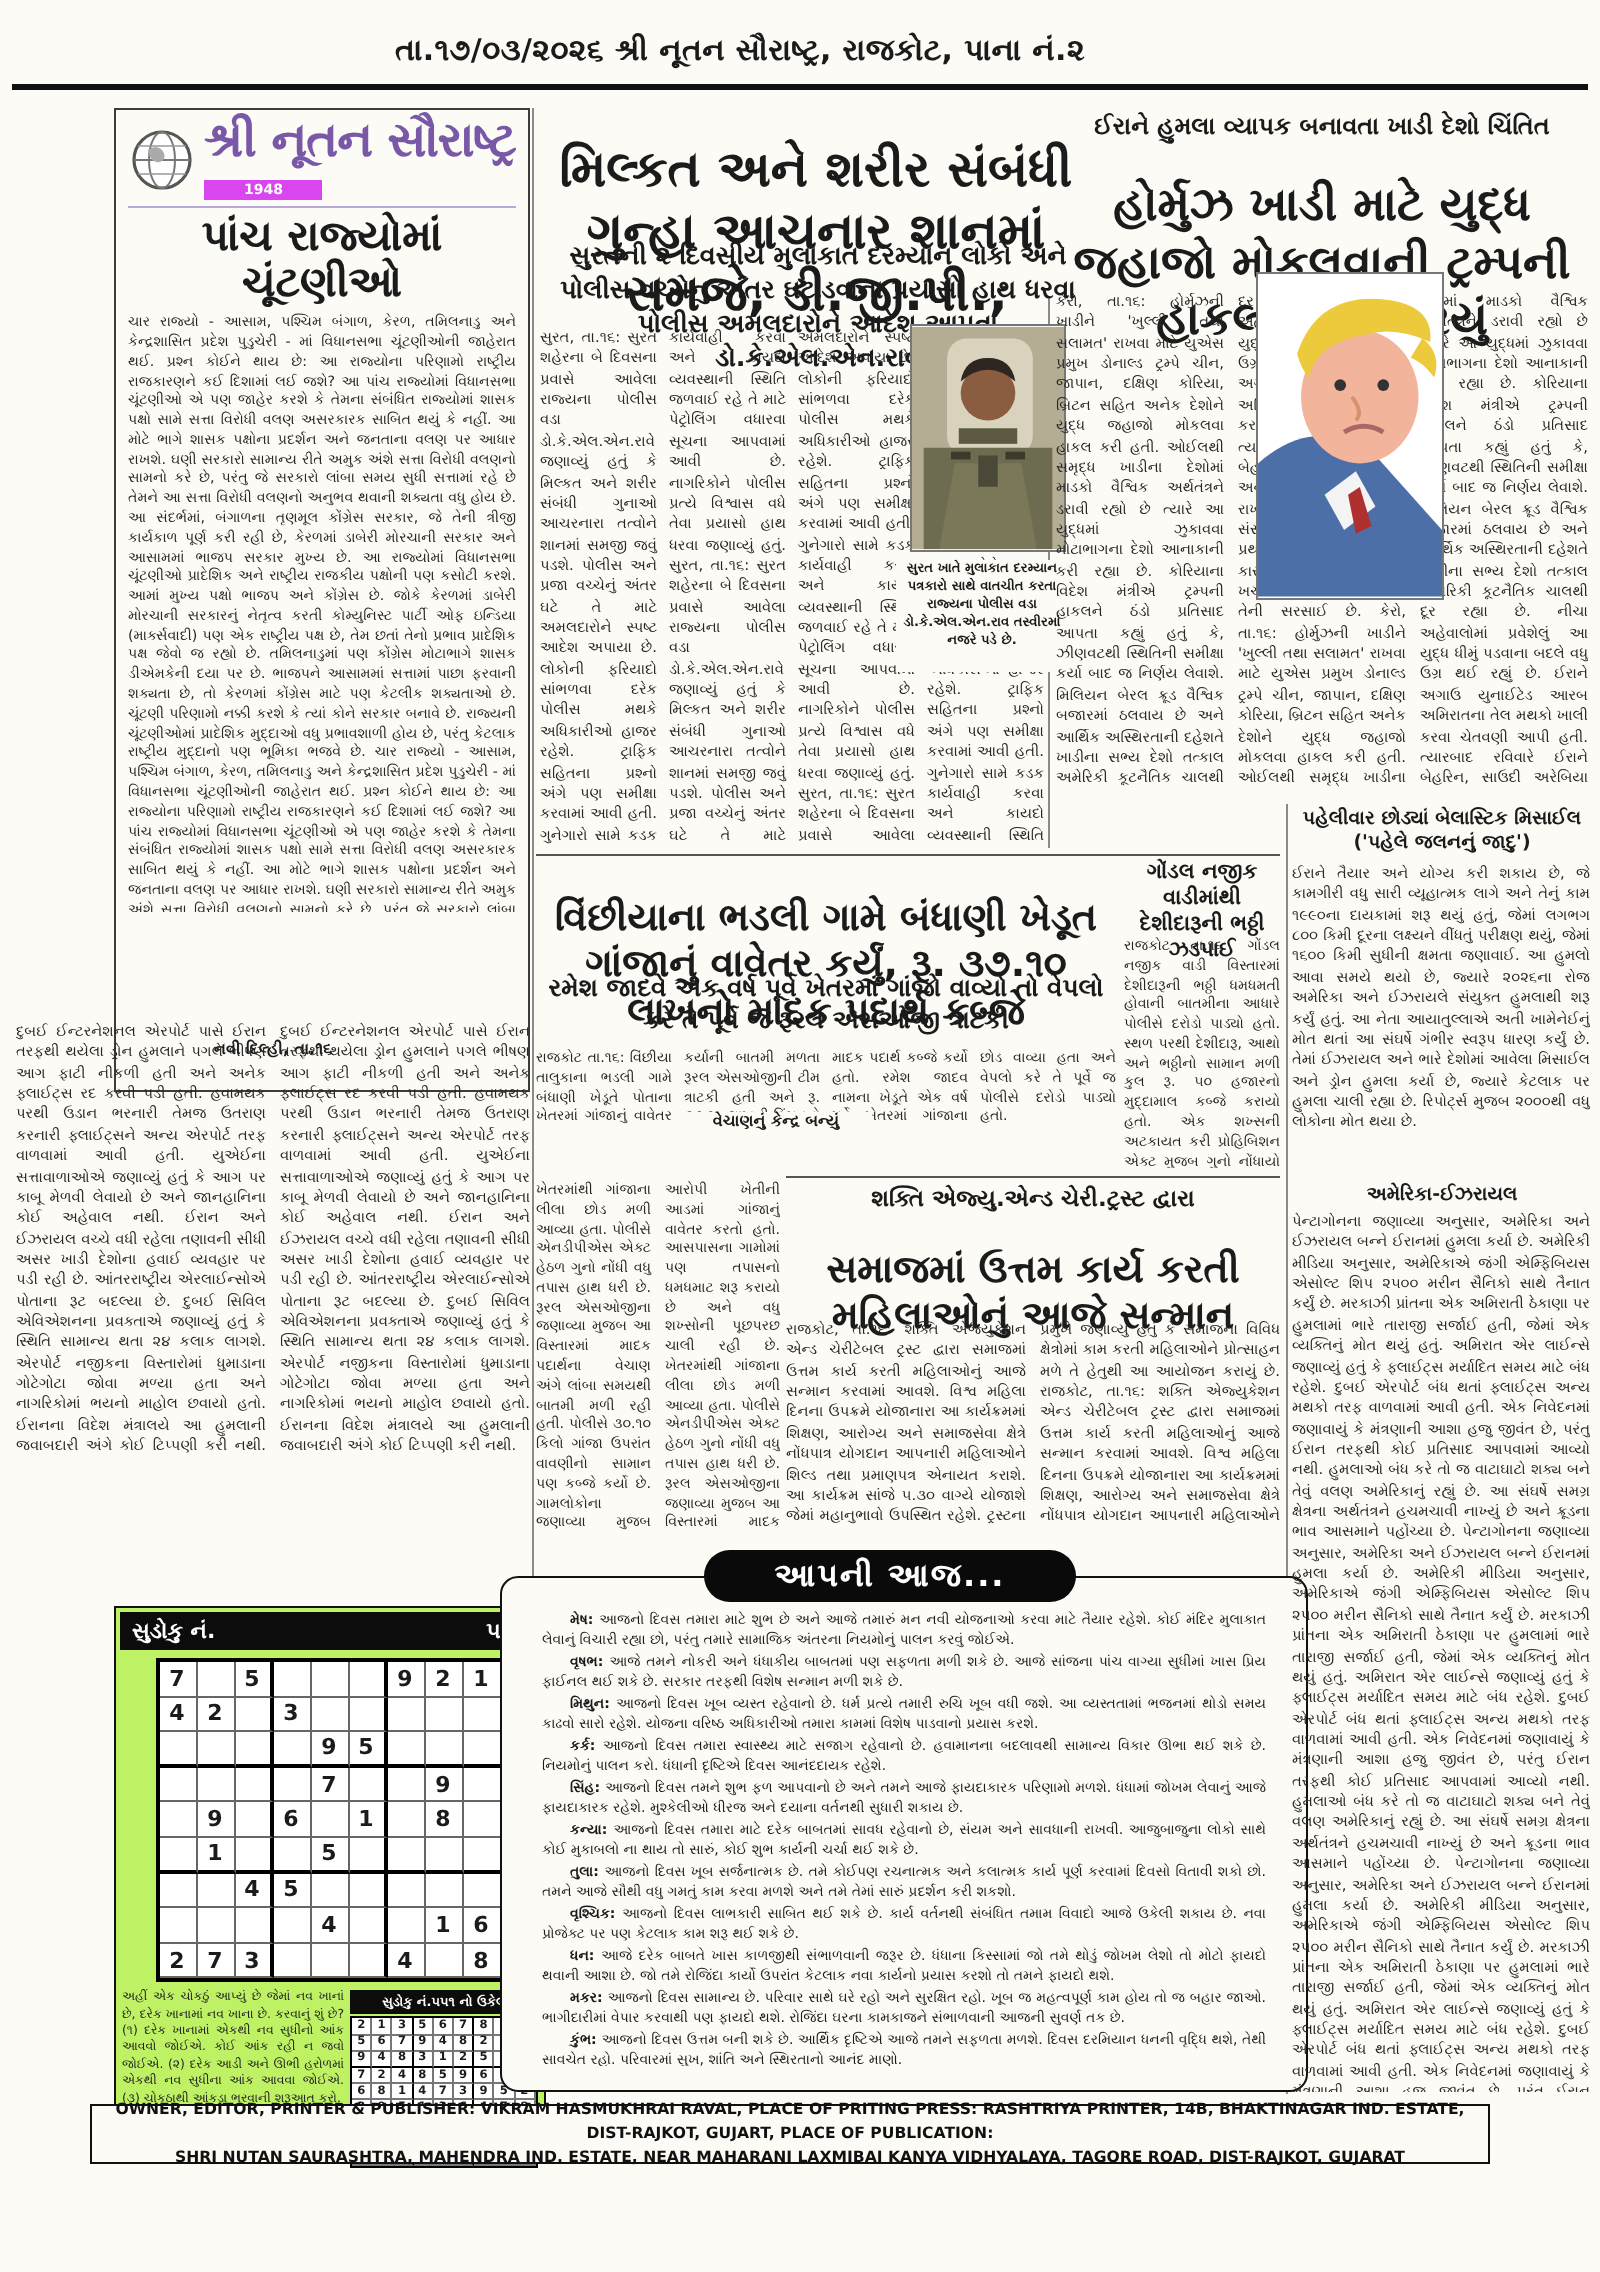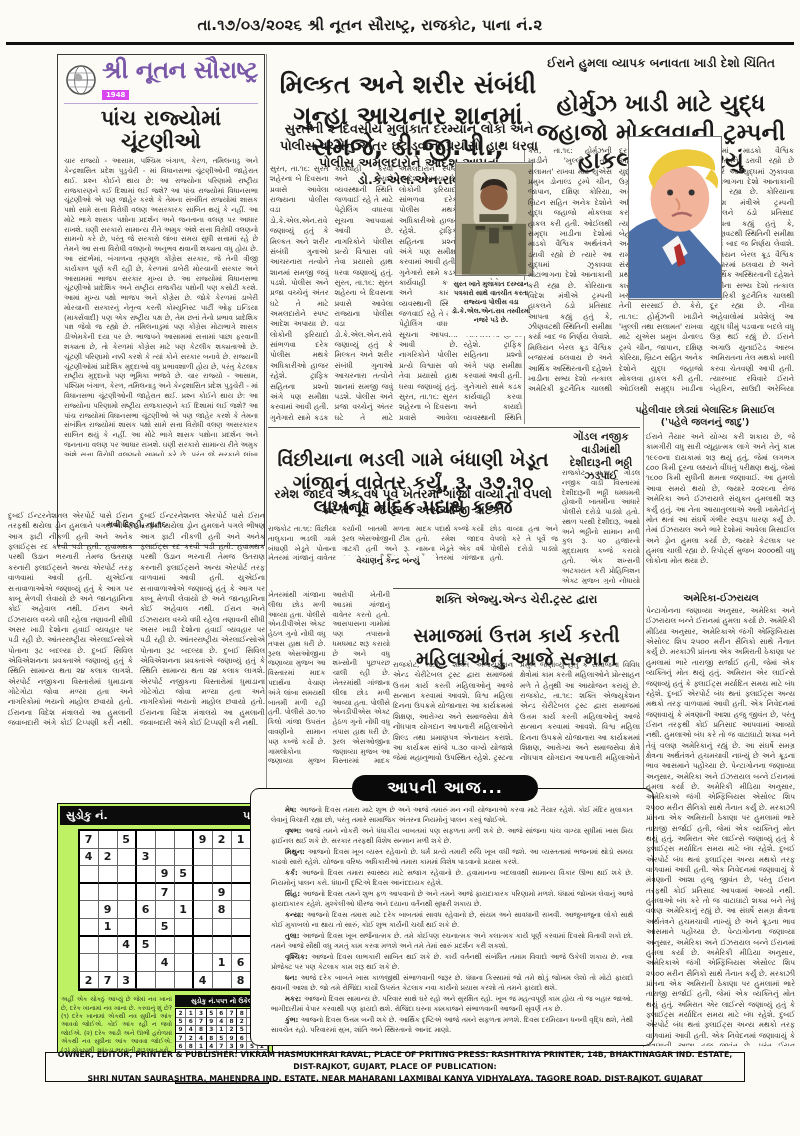--- a/index.html
+++ b/index.html
@@ -14,21 +14,21 @@
   .cols3{column-count:3;column-gap:7px;}
   .cols4{column-count:4;column-gap:6px;}
   .hdr{top:16px;left:0;width:740px;font-size:15px;font-weight:bold;text-align:center;letter-spacing:.2px;}
   .hdr-rule{top:42px;left:6px;width:788px;height:3px;background:#111;}
   .vrule{width:1px;background:#8a8a8a;}
   .hrule{height:1px;background:#555;}
   
   .edit-box{left:57px;top:54px;width:208px;height:492px;border:1px solid #3c3c3c;box-sizing:border-box;padding:3px 6px;background:#fcfbf6;}
   .mast{display:flex;align-items:center;gap:4px;border-bottom:1px solid #b9a8d8;padding-bottom:2px;}
   .mast-title{font-size:24px;font-weight:bold;color:#7a58a8;line-height:1;letter-spacing:-.5px;}
-  .since-badge{display:inline-block;background:#d946ef;color:#fff;font-size:7px;font-weight:bold;padding:1px 4px;margin-top:2px;}
+  .since-badge{display:inline-block;background:#d946ef;color:#fff;font-size:7px;font-weight:bold;padding:1px 20px;margin-top:2px;}
   .edit-head{font-size:21px;font-weight:bold;text-align:center;margin:3px 0 3px;line-height:1.1;}
   .edit-body{height:300px;}
   
   .headline{font-weight:bold;line-height:1.24;}
   .kicker{font-weight:bold;}
   .dateline{font-weight:bold;font-size:8px;}
   
   .photo{border:1px solid #777;box-sizing:border-box;background:#fff;}
   .caption{font-size:6.6px;font-weight:bold;line-height:1.35;text-align:center;background:#fcfbf6;}
   
@@ -337,21 +337,21 @@
         <p><b>કન્યા: </b>આજનો દિવસ તમારા માટે દરેક બાબતમાં સાવધ રહેવાનો છે, સંયમ અને સાવધાની રાખવી. આજુબાજુના લોકો સાથે કોઈ મુકાબલો ના થાય તો સારું, કોઈ શુભ કાર્યની ચર્ચા થઈ શકે છે.</p>
         <p><b>તુલા: </b>આજનો દિવસ ખૂબ સર્જનાત્મક છે. તમે કોઈપણ રચનાત્મક અને કલાત્મક કાર્ય પૂર્ણ કરવામાં દિવસો વિતાવી શકો છો. તમને આજે સૌથી વધુ ગમતું કામ કરવા મળશે અને તમે તેમાં સારું પ્રદર્શન કરી શકશો.</p>
         <p><b>વૃશ્ચિક: </b>આજનો દિવસ લાભકારી સાબિત થઈ શકે છે. કાર્ય વર્તનથી સંબંધિત તમામ વિવાદો આજે ઉકેલી શકાય છે. નવા પ્રોજેક્ટ પર પણ કેટલાક કામ શરૂ થઈ શકે છે.</p>
         <p><b>ધન: </b>આજે દરેક બાબતે ખાસ કાળજીથી સંભાળવાની જરૂર છે. ધંધાના કિસ્સામાં જો તમે થોડું જોખમ લેશો તો મોટો ફાયદો થવાની આશા છે. જો તમે રોજિંદા કાર્યો ઉપરાંત કેટલાક નવા કાર્યનો પ્રયાસ કરશો તો તમને ફાયદો થશે.</p>
         <p><b>મકર: </b>આજનો દિવસ સામાન્ય છે. પરિવાર સાથે ઘરે રહો અને સુરક્ષિત રહો. ખૂબ જ મહત્વપૂર્ણ કામ હોય તો જ બહાર જાઓ. ભાગીદારીમાં વેપાર કરવાથી પણ ફાયદો થશે. રોજિંદા ઘરના કામકાજને સંભાળવાની આજની સુવર્ણ તક છે.</p>
         <p><b>કુંભ: </b>આજનો દિવસ ઉત્તમ બની શકે છે. આર્થિક દૃષ્ટિએ આજે તમને સફળતા મળશે. દિવસ દરમિયાન ધનની વૃદ્ધિ થશે, તેથી સાવચેત રહો. પરિવારમાં સુખ, શાંતિ અને સ્થિરતાનો આનંદ માણો.</p>
       </div>
   </section>
   <div class="abs horo-pill">આપની આજ...</div>
 
-  <div class="abs subhead-sm" style="left:630px;top:404px;width:150px;font-size:9.5px;line-height:1.25;">પહેલીવાર છોડ્યાં બેલાસ્ટિક મિસાઈલ ('પહેલે જલનનું જાદુ')</div>
+  <div class="abs subhead-sm" style="left:646px;top:404px;width:150px;font-size:9.5px;line-height:1.25;">પહેલીવાર છોડ્યાં બેલાસ્ટિક મિસાઈલ ('પહેલે જલનનું જાદુ')</div>
   <div class="abs tiny just" style="left:646px;top:432px;width:149px;height:158px;">ઈરાને તૈયાર અને યોગ્ય કરી શકાય છે, જે કામગીરી વધુ સારી વ્યૂહાત્મક લાગે અને તેનું કામ ૧૯૯૦ના દાયકામાં શરૂ થયું હતું, જેમાં લગભગ ૮૦૦ કિમી દૂરના લક્ષ્યને વીંધતું પરીક્ષણ થયું, જેમાં ૧૬૦૦ કિમી સુધીની ક્ષમતા જણાવાઈ. આ હુમલો આવા સમયે થયો છે, જ્યારે ૨૦૨૬ના રોજ અમેરિકા અને ઈઝરાયલે સંયુક્ત હુમલાથી શરૂ કર્યું હતું. આ નેતા આયાતુલ્લાએ અતી ખામેનેઈનું મોત થતાં આ સંઘર્ષે ગંભીર સ્વરૂપ ધારણ કર્યું છે. તેમાં ઈઝરાયલ અને ભારે દેશોમાં આવેલા મિસાઈલ અને ડ્રોન હુમલા કર્યા છે, જ્યારે કેટલાક પર હુમલા ચાલી રહ્યા છે. રિપોર્ટ્સ મુજબ ૨૦૦૦થી વધુ લોકોના મોત થયા છે.</div>
   <div class="abs subhead-sm" style="left:646px;top:592px;width:150px;font-size:9.5px;">અમેરિકા-ઈઝરાયલ</div>
   <div class="abs tiny just" style="left:646px;top:606px;width:149px;height:440px;">પેન્ટાગોનના જણાવ્યા અનુસાર, અમેરિકા અને ઈઝરાયલ બન્ને ઈરાનમાં હુમલા કર્યા છે. અમેરિકી મીડિયા અનુસાર, અમેરિકાએ જંગી એમ્ફિબિયસ એસોલ્ટ શિપ ૨૫૦૦ મરીન સૈનિકો સાથે તૈનાત કર્યું છે. મરકાઝી પ્રાંતના એક અમિરાતી ઠેકાણા પર હુમલામાં ભારે તારાજી સર્જાઈ હતી, જેમાં એક વ્યક્તિનું મોત થયું હતું. અમિરાત એર લાઈન્સે જણાવ્યું હતું કે ફ્લાઈટ્સ મર્યાદિત સમય માટે બંધ રહેશે. દુબઈ એરપોર્ટ બંધ થતાં ફ્લાઈટ્સ અન્ય મથકો તરફ વાળવામાં આવી હતી. એક નિવેદનમાં જણાવાયું કે મંત્રણાની આશા હજુ જીવંત છે, પરંતુ ઈરાન તરફથી કોઈ પ્રતિસાદ આપવામાં આવ્યો નથી. હુમલાઓ બંધ કરે તો જ વાટાઘાટો શક્ય બને તેવું વલણ અમેરિકાનું રહ્યું છે. આ સંઘર્ષે સમગ્ર ક્ષેત્રના અર્થતંત્રને હચમચાવી નાખ્યું છે અને ક્રૂડના ભાવ આસમાને પહોંચ્યા છે. પેન્ટાગોનના જણાવ્યા અનુસાર, અમેરિકા અને ઈઝરાયલ બન્ને ઈરાનમાં હુમલા કર્યા છે. અમેરિકી મીડિયા અનુસાર, અમેરિકાએ જંગી એમ્ફિબિયસ એસોલ્ટ શિપ ૨૫૦૦ મરીન સૈનિકો સાથે તૈનાત કર્યું છે. મરકાઝી પ્રાંતના એક અમિરાતી ઠેકાણા પર હુમલામાં ભારે તારાજી સર્જાઈ હતી, જેમાં એક વ્યક્તિનું મોત થયું હતું. અમિરાત એર લાઈન્સે જણાવ્યું હતું કે ફ્લાઈટ્સ મર્યાદિત સમય માટે બંધ રહેશે. દુબઈ એરપોર્ટ બંધ થતાં ફ્લાઈટ્સ અન્ય મથકો તરફ વાળવામાં આવી હતી. એક નિવેદનમાં જણાવાયું કે મંત્રણાની આશા હજુ જીવંત છે, પરંતુ ઈરાન તરફથી કોઈ પ્રતિસાદ આપવામાં આવ્યો નથી. હુમલાઓ બંધ કરે તો જ વાટાઘાટો શક્ય બને તેવું વલણ અમેરિકાનું રહ્યું છે. આ સંઘર્ષે સમગ્ર ક્ષેત્રના અર્થતંત્રને હચમચાવી નાખ્યું છે અને ક્રૂડના ભાવ આસમાને પહોંચ્યા છે. પેન્ટાગોનના જણાવ્યા અનુસાર, અમેરિકા અને ઈઝરાયલ બન્ને ઈરાનમાં હુમલા કર્યા છે. અમેરિકી મીડિયા અનુસાર, અમેરિકાએ જંગી એમ્ફિબિયસ એસોલ્ટ શિપ ૨૫૦૦ મરીન સૈનિકો સાથે તૈનાત કર્યું છે. મરકાઝી પ્રાંતના એક અમિરાતી ઠેકાણા પર હુમલામાં ભારે તારાજી સર્જાઈ હતી, જેમાં એક વ્યક્તિનું મોત થયું હતું. અમિરાત એર લાઈન્સે જણાવ્યું હતું કે ફ્લાઈટ્સ મર્યાદિત સમય માટે બંધ રહેશે. દુબઈ એરપોર્ટ બંધ થતાં ફ્લાઈટ્સ અન્ય મથકો તરફ વાળવામાં આવી હતી. એક નિવેદનમાં જણાવાયું કે મંત્રણાની આશા હજુ જીવંત છે, પરંતુ ઈરાન તરફથી કોઈ પ્રતિસાદ આપવામાં આવ્યો નથી. હુમલાઓ બંધ કરે તો જ વાટાઘાટો શક્ય બને તેવું વલણ અમેરિકાનું રહ્યું છે. આ સંઘર્ષે સમગ્ર ક્ષેત્રના અર્થતંત્રને હચમચાવી નાખ્યું છે અને ક્રૂડના ભાવ આસમાને પહોંચ્યા છે.</div>
 
   <footer class="abs footer-box">
     <div>OWNER, EDITOR, PRINTER &amp; PUBLISHER: VIKRAM HASMUKHRAI RAVAL, PLACE OF PRITING PRESS: RASHTRIYA PRINTER, 14B, BHAKTINAGAR IND. ESTATE, DIST-RAJKOT, GUJART, PLACE OF PUBLICATION:</div>
     <div>SHRI NUTAN SAURASHTRA, MAHENDRA IND. ESTATE, NEAR MAHARANI LAXMIBAI KANYA VIDHYALAYA, TAGORE ROAD, DIST-RAJKOT, GUJARAT</div>
   </footer>
 
 </div>

